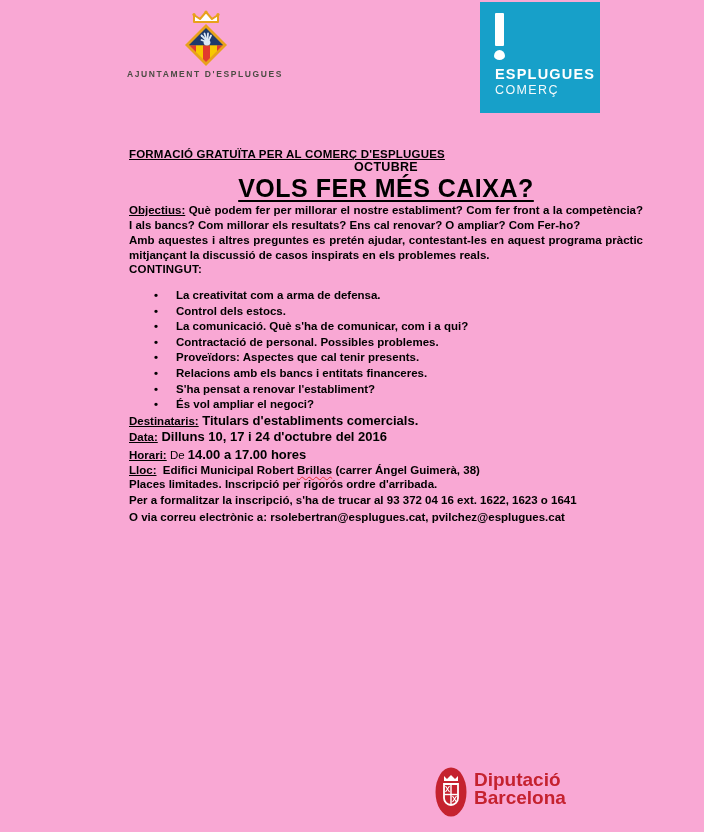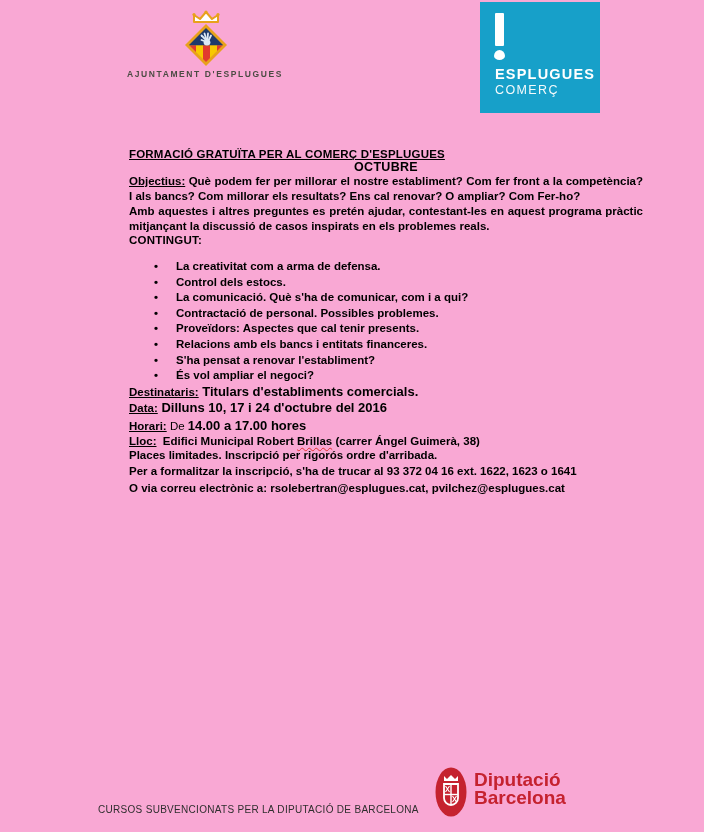--- a/index.html
+++ b/index.html
@@ -101,20 +101,21 @@
   <div class="comerc-box">
     <div class="excl-bar"></div>
     <div class="excl-dot"></div>
     <div class="comerc-line1">ESPLUGUES</div>
     <div class="comerc-line2">COMERÇ</div>
   </div>
 
   <div class="body-text">
     <p class="formacio">FORMACIÓ GRATUÏTA PER AL COMERÇ D'ESPLUGUES</p>
     <p class="octubre">OCTUBRE</p>
+    <p class="main-title"><span>VOLS FER MÉS CAIXA?</span></p>
 
     <p class="para-objectius"><span class="label-underline">Objectius:</span><span> Què podem fer per millorar el nostre establiment? Com fer front a la competència? I als bancs? Com millorar els resultats? Ens cal renovar? O ampliar? Com Fer-ho?</span></p>
 
     <p class="para-intro">Amb aquestes i altres preguntes es pretén ajudar, contestant-les en aquest programa pràctic  mitjançant la discussió  de casos inspirats  en els problemes reals.</p>
 
     <p class="contingut">CONTINGUT:</p>
 
     <ul class="topics">
       <li>La creativitat com a arma de defensa.</li>
       <li>Control dels estocs.</li>
@@ -146,15 +147,14 @@
       <path d="M9,17 h14 v14 a7,7 0 0 1 -7,7 a7,7 0 0 1 -7,-7 Z" fill="none" stroke="#fff" stroke-width="1.8"></path>
       <line x1="16" y1="17" x2="16" y2="38" stroke="#fff" stroke-width="1.4"></line>
       <line x1="9" y1="27.5" x2="23" y2="27.5" stroke="#fff" stroke-width="1.4"></line>
       <path d="M10.5,19 l4,6 m0,-6 l-4,6 M17.5,29 l4,6 m0,-6 l-4,6" stroke="#fff" stroke-width="1.1"></path>
     </svg>
   </div>
   <div class="dip-text">
     <div>Diputació</div>
     <div>Barcelona</div>
   </div>
-  <div class="cursos">CURSOS SUBVENCIONATS PER LA DIPUTACIÓ DE BARCELONA</div>
 
 </div>
 
 </body></html>

